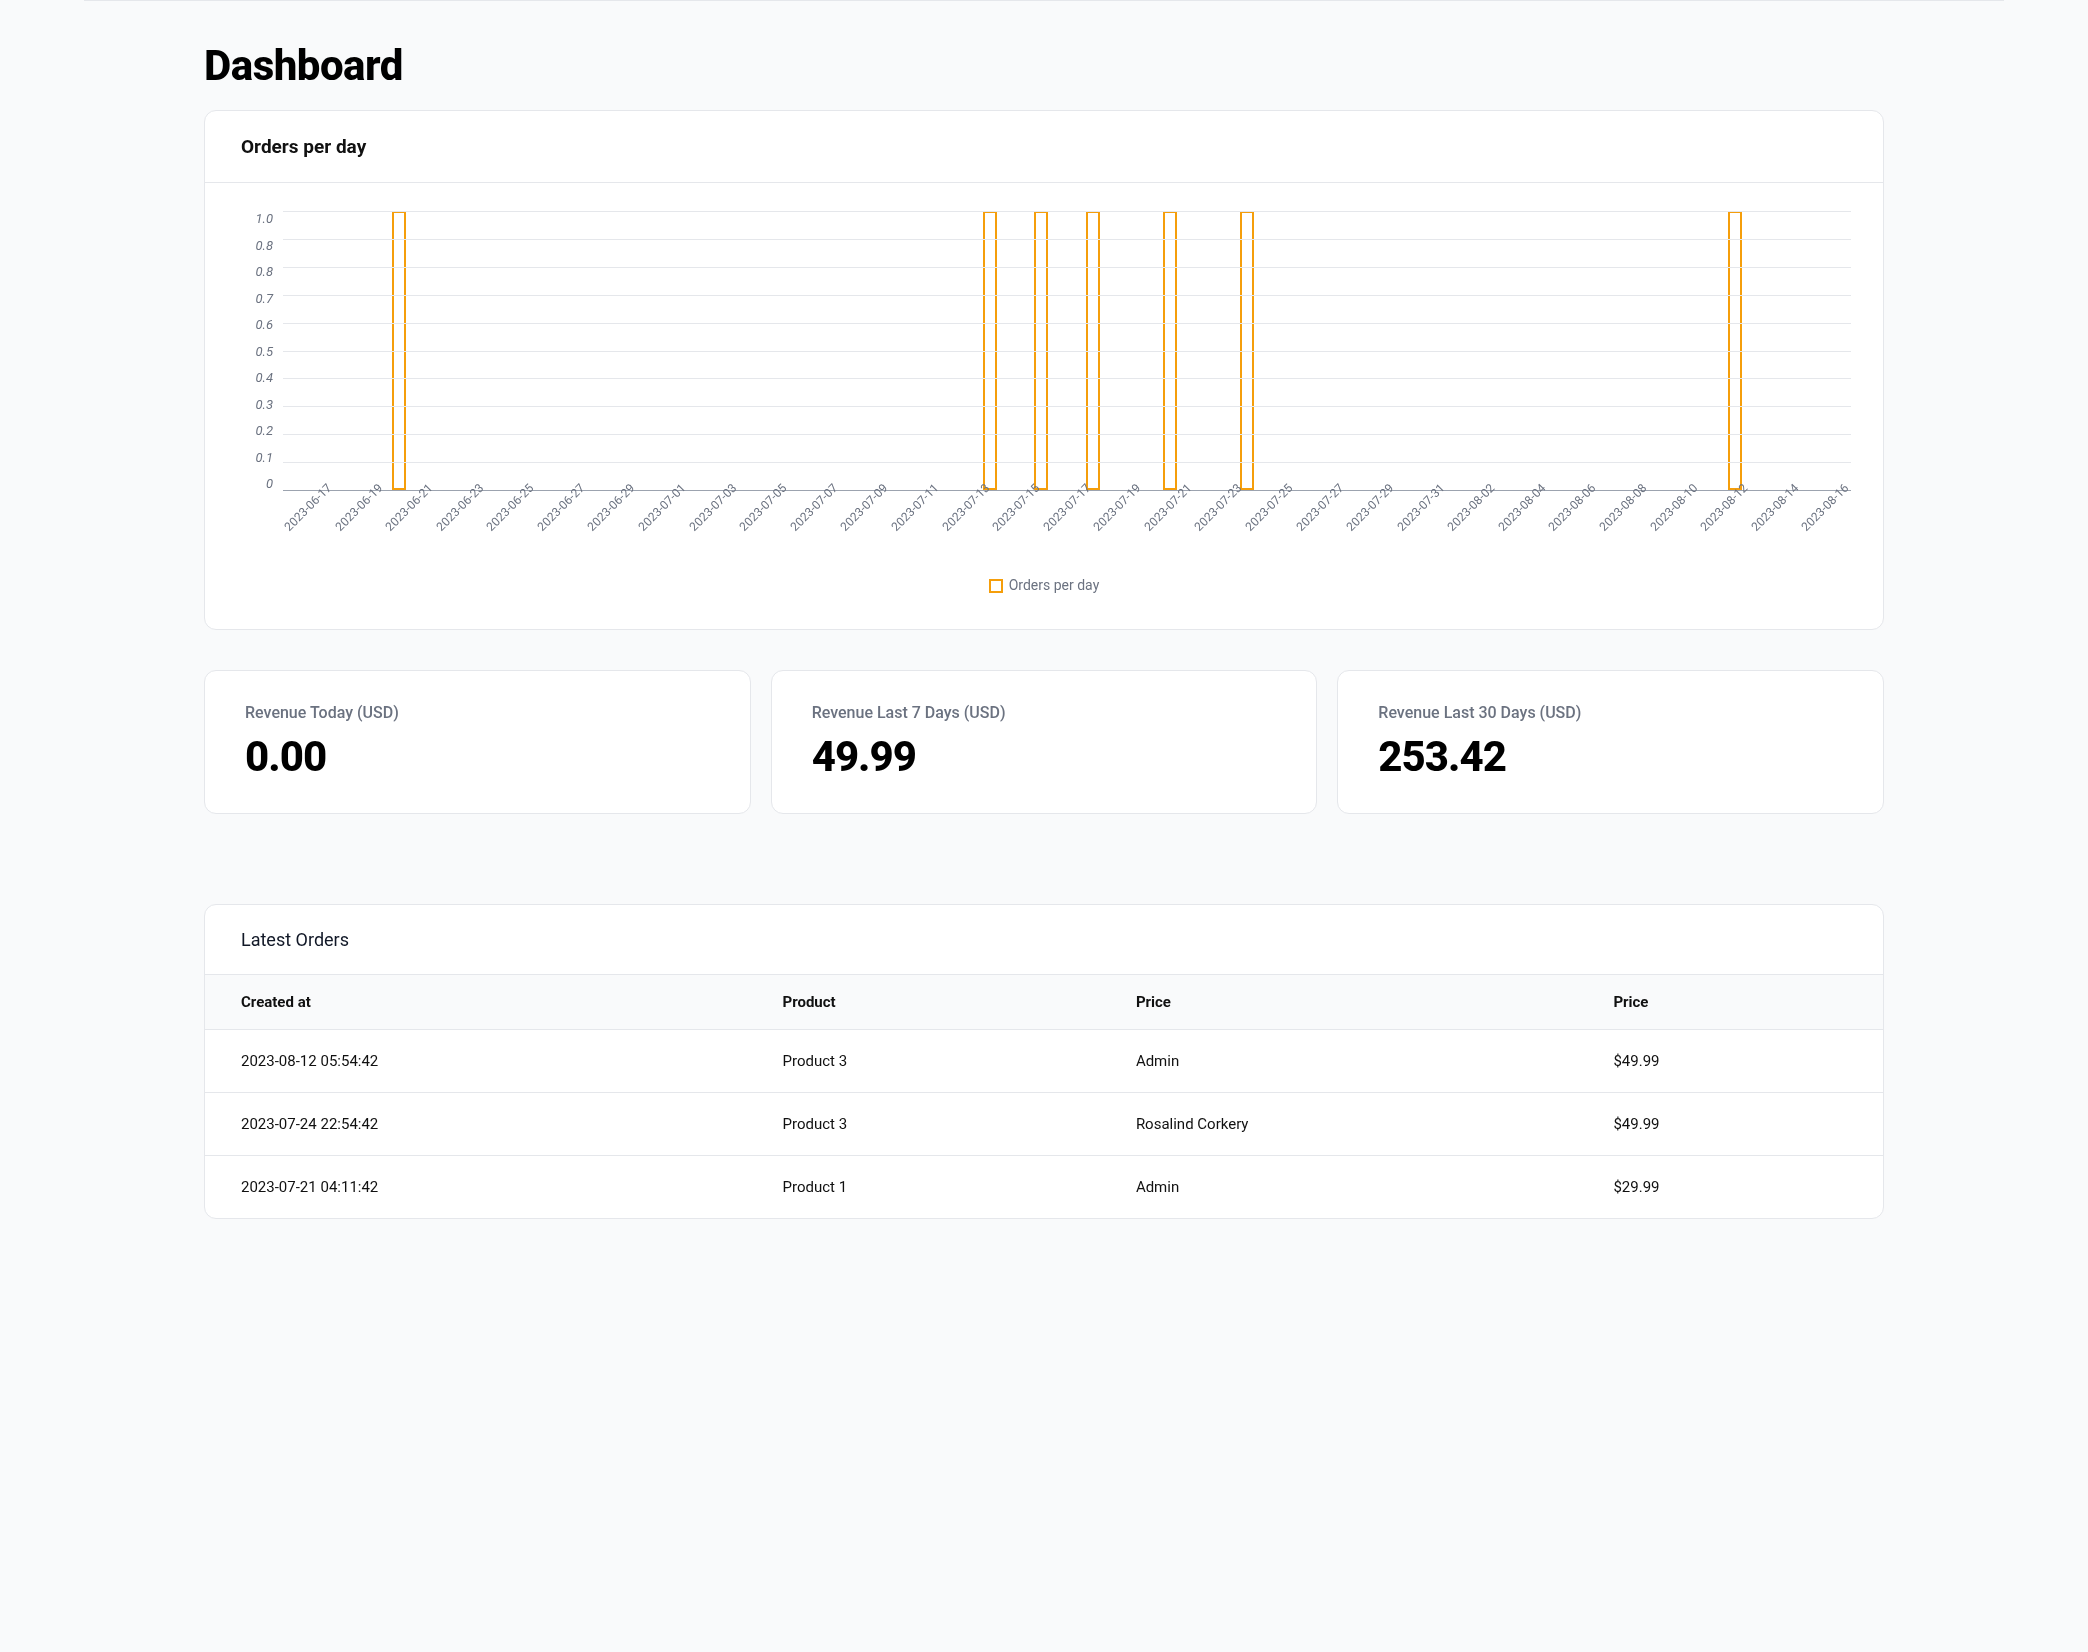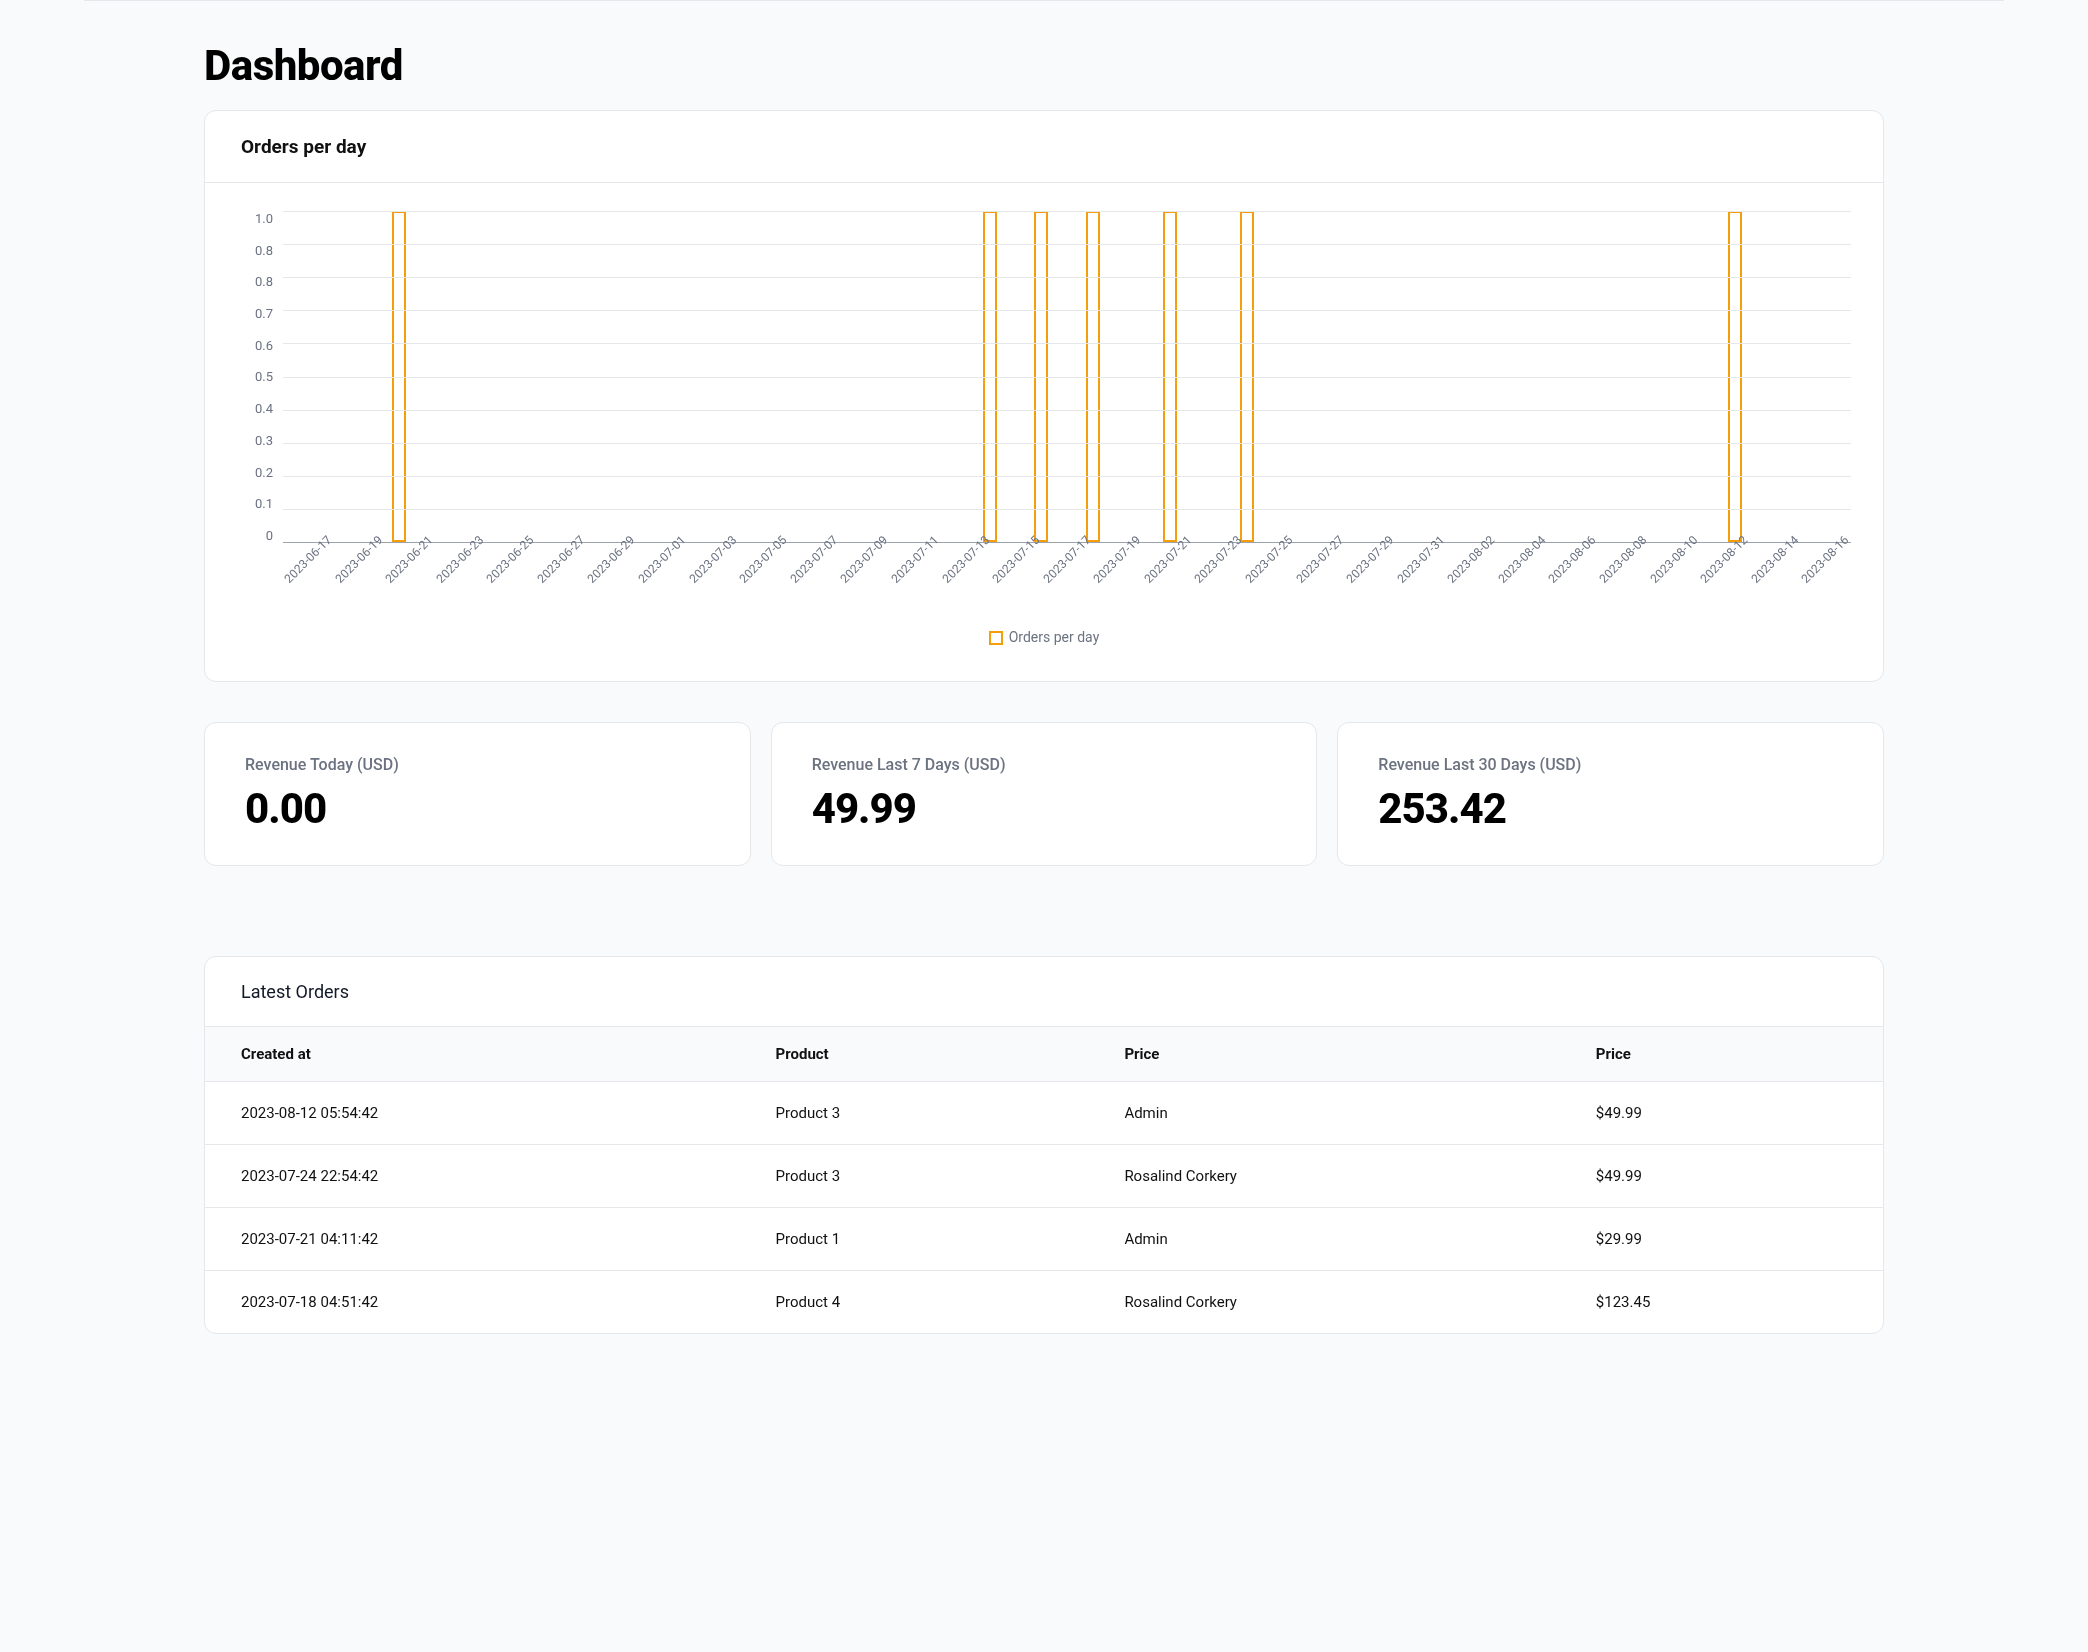--- a/index.html
+++ b/index.html
@@ -35,22 +35,23 @@
   .card-title {
     font-size: 19px;
     font-weight: 700;
     color: #111;
   }
   .chart-wrap {
     padding: 28px 32px 36px 32px;
   }
   .chart-area {
     position: relative;
-    height: 332px;
+    height: 280px;
     display: flex;
+    font-style: italic;
   }
   .y-axis {
     display: flex;
     flex-direction: column;
     justify-content: space-between;
     align-items: flex-end;
     font-size: 13px;
     color: #6b7280;
     padding-right: 10px;
     width: 46px;
@@ -430,22 +431,16 @@
             <td>Product 3</td>
             <td>Rosalind Corkery</td>
             <td>$49.99</td>
           </tr>
           <tr>
             <td>2023-07-21 04:11:42</td>
             <td>Product 1</td>
             <td>Admin</td>
             <td>$29.99</td>
           </tr>
-          <tr>
-            <td>2023-07-18 04:51:42</td>
-            <td>Product 4</td>
-            <td>Rosalind Corkery</td>
-            <td>$123.45</td>
-          </tr>
         </tbody>
     </table>
   </div>
 </div>
 
 </body></html>

